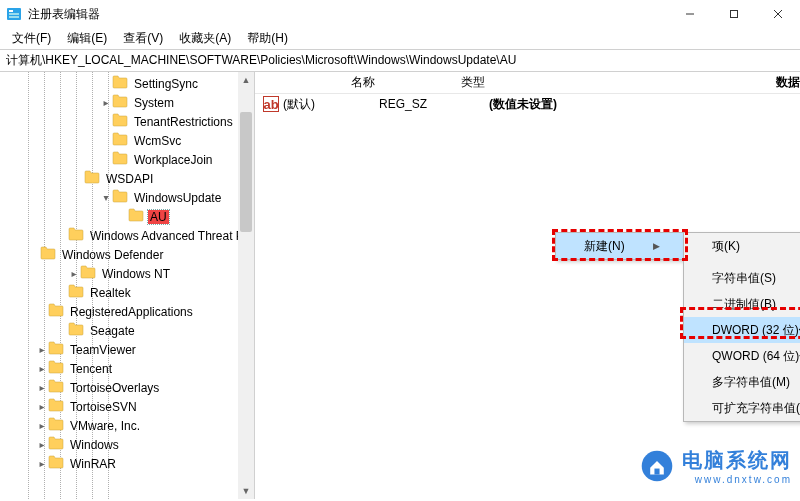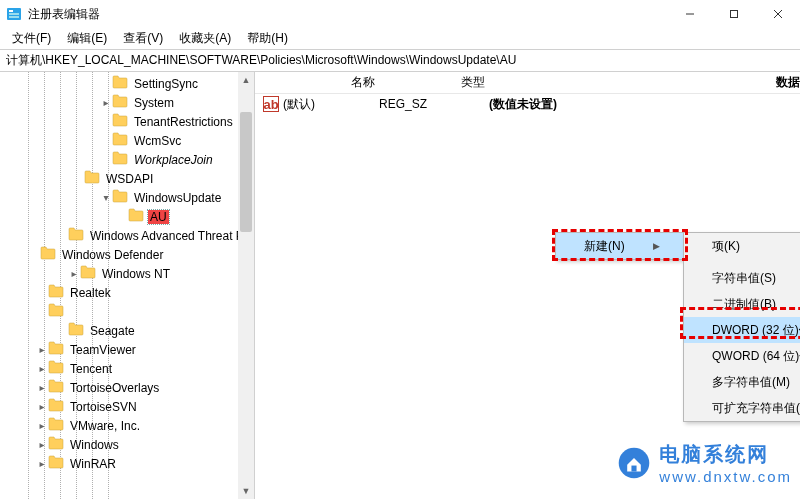--- a/index.html
+++ b/index.html
@@ -51,21 +51,21 @@
 
   
   .hl { position: absolute; border: 3px dashed #e60000; pointer-events: none; }
   .hl1 { left: 297px; top: 157px; width: 136px; height: 32px; }
   .hl2 { left: 425px; top: 235px; width: 206px; height: 32px; }
 
   
   .watermark { position: absolute; right: 8px; bottom: 16px; display: flex; align-items: center; gap: 8px; opacity: .9; }
   .watermark .logo { width: 34px; height: 34px; }
   .watermark .txt1 { color: #1e73d6; font-size: 20px; font-weight: 600; letter-spacing: 2px; }
-  .watermark .txt2 { color: #1e73d6; font-size: 15px; letter-spacing: 2px; text-align: right; }
+  .watermark .txt2 { color: #1e73d6; font-size: 10px; letter-spacing: 2px; text-align: right; }
 
   
   .folder rect, .folder path { fill: #ffcf5c; stroke: #caa23a; stroke-width: .5; }
 
   .scrollbar-v { position:absolute; right:0; top:0; bottom:0; width:16px; background:#f0f0f0; }
   .scrollbar-v .thumb { position:absolute; left:2px; right:2px; top:40px; height:120px; background:#c8c8c8; border-radius:2px; }
   .scrollbar-v .arr { position:absolute; left:0; right:0; height:16px; display:flex; align-items:center; justify-content:center; color:#666; font-size:9px; }
 </style>
 </head>
 <body>
@@ -141,21 +141,21 @@
             </svg></span>
           <span class="label">TenantRestrictions</span>
         </div>
         <div class="node" style="padding-left: 100px;">
           <span class="caret"></span>
           <span><svg class="folder" viewBox="0 0 16 14">
               <path d="M1 3 L1 12 Q1 13 2 13 L14 13 Q15 13 15 12 L15 4 Q15 3 14 3 L7 3 L6 1 L2 1 Q1 1 1 2 Z"></path>
             </svg></span>
           <span class="label">WcmSvc</span>
         </div>
-        <div class="node" style="padding-left: 100px; font-style: italic;">
+        <div class="node" style="padding-left: 100px;">
           <span class="caret"></span>
           <span><svg class="folder" viewBox="0 0 16 14">
               <path d="M1 3 L1 12 Q1 13 2 13 L14 13 Q15 13 15 12 L15 4 Q15 3 14 3 L7 3 L6 1 L2 1 Q1 1 1 2 Z"></path>
             </svg></span>
           <span class="label">WorkplaceJoin</span>
         </div>
         <div class="node" style="padding-left: 72px;">
           <span class="caret"></span>
           <span><svg class="folder" viewBox="0 0 16 14">
               <path d="M1 3 L1 12 Q1 13 2 13 L14 13 Q15 13 15 12 L15 4 Q15 3 14 3 L7 3 L6 1 L2 1 Q1 1 1 2 Z"></path>
@@ -190,32 +190,33 @@
             </svg></span>
           <span class="label">Windows Defender</span>
         </div>
         <div class="node" style="padding-left: 68px;">
           <span class="caret">▸</span>
           <span><svg class="folder" viewBox="0 0 16 14">
               <path d="M1 3 L1 12 Q1 13 2 13 L14 13 Q15 13 15 12 L15 4 Q15 3 14 3 L7 3 L6 1 L2 1 Q1 1 1 2 Z"></path>
             </svg></span>
           <span class="label">Windows NT</span>
         </div>
-        <div class="node" style="padding-left: 36px;">
+        <div class="node" style="padding-left: 56px;">
           <span class="caret"></span>
           <span><svg class="folder" viewBox="0 0 16 14">
               <path d="M1 3 L1 12 Q1 13 2 13 L14 13 Q15 13 15 12 L15 4 Q15 3 14 3 L7 3 L6 1 L2 1 Q1 1 1 2 Z"></path>
             </svg></span>
           <span class="label">Realtek</span>
         </div>
         <div class="node" style="padding-left: 36px;">
           <span class="caret"></span>
           <span><svg class="folder" viewBox="0 0 16 14">
               <path d="M1 3 L1 12 Q1 13 2 13 L14 13 Q15 13 15 12 L15 4 Q15 3 14 3 L7 3 L6 1 L2 1 Q1 1 1 2 Z"></path>
             </svg></span>
+          <span class="label">RegisteredApplications</span>
         </div>
         <div class="node" style="padding-left: 56px;">
           <span class="caret"></span>
           <span><svg class="folder" viewBox="0 0 16 14">
               <path d="M1 3 L1 12 Q1 13 2 13 L14 13 Q15 13 15 12 L15 4 Q15 3 14 3 L7 3 L6 1 L2 1 Q1 1 1 2 Z"></path>
             </svg></span>
           <span class="label">Seagate</span>
         </div>
         <div class="node" style="padding-left: 36px;">
           <span class="caret">▸</span>

